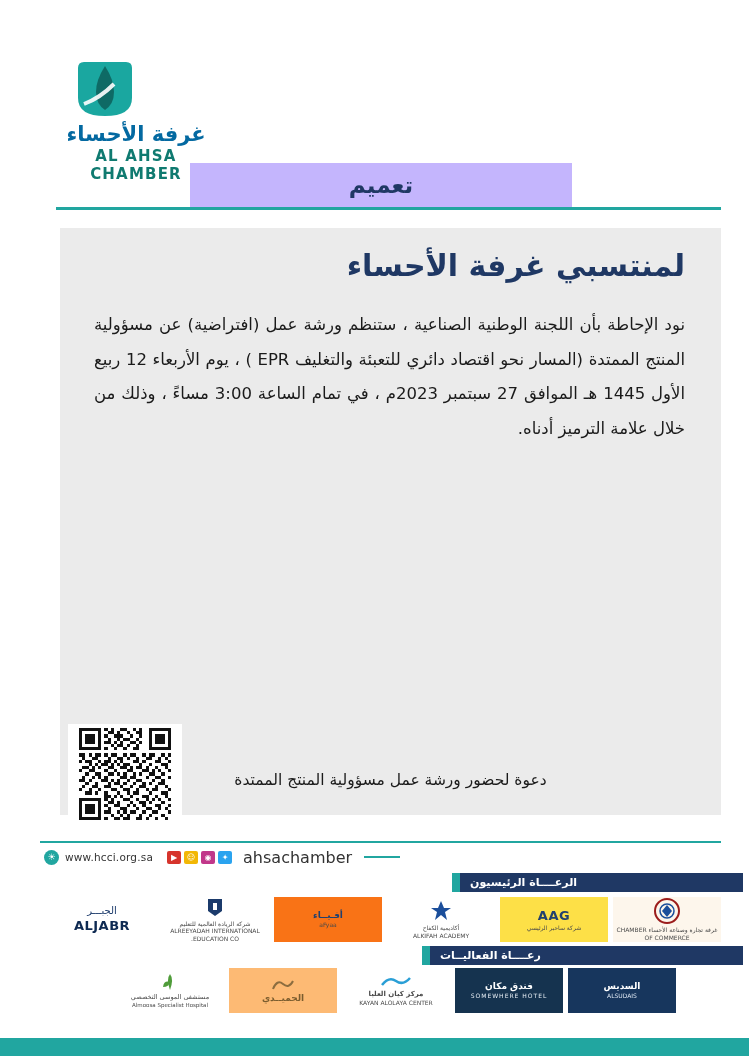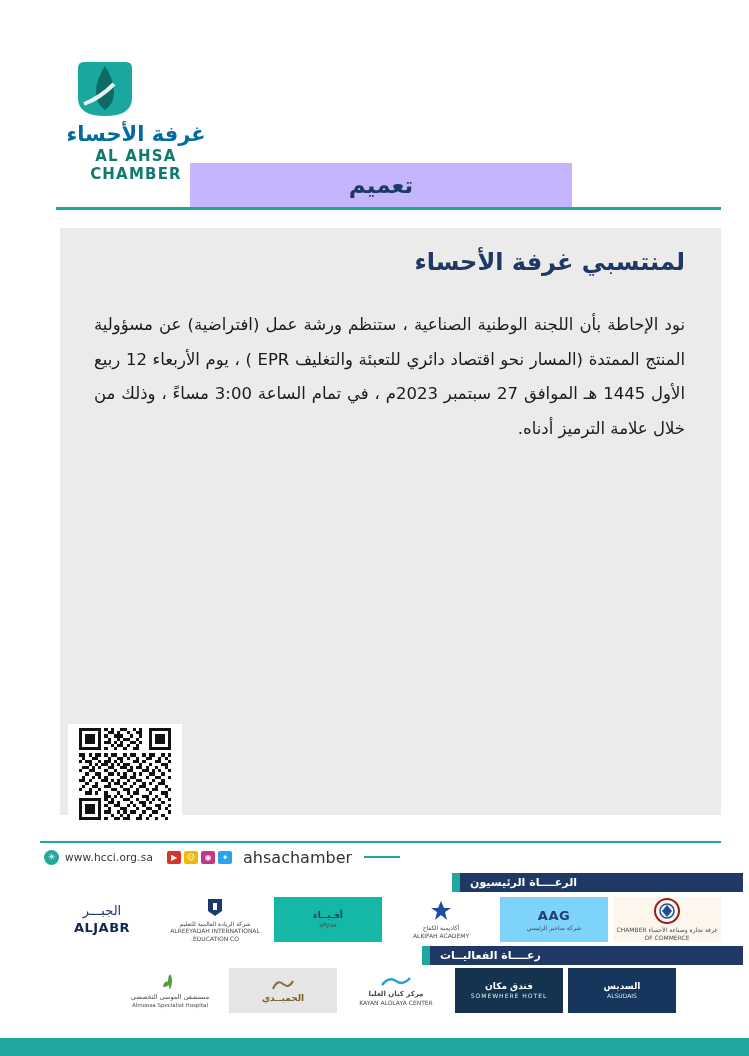--- a/index.html
+++ b/index.html
@@ -98,21 +98,21 @@
     left: 60px;
     top: 228px;
     width: 661px;
     height: 587px;
     background: #ebebeb;
   }
   .heading {
     position: absolute;
     right: 36px;
     top: 20px;
-    font-size: 24px;
+    font-size: 30px;
     font-weight: bold;
     color: #1f3864;
     text-align: right;
     direction: rtl;
   }
   .paragraph {
     position: absolute;
     right: 36px;
     left: 34px;
     top: 80px;
@@ -295,20 +295,21 @@
   </div>
 
   <div class="title-band">
     <span class="title-band-text">تعميم</span>
   </div>
   <div class="title-rule"></div>
 
   <div class="body-panel">
     <div class="heading">لمنتسبي غرفة الأحساء</div>
     <div class="paragraph">نود الإحاطة بأن اللجنة الوطنية الصناعية ، ستنظم ورشة عمل (افتراضية) عن مسؤولية المنتج الممتدة (المسار نحو اقتصاد دائري للتعبئة والتغليف EPR ) ، يوم الأربعاء 12 ربيع الأول 1445 هـ الموافق 27 سبتمبر 2023م ، في تمام الساعة 3:00 مساءً ، وذلك من خلال علامة الترميز أدناه.</div>
+    <div class="caption">دعوة لحضور ورشة عمل مسؤولية المنتج الممتدة</div>
   </div>
 
   <div class="qr-box"></div>
   <div class="qr-canvas">
     <svg width="106" height="92" viewBox="0 0 29 29" shape-rendering="crispEdges">
       <rect width="29" height="29" fill="#ffffff"></rect>
       <g fill="#111111">
         <rect x="0" y="0" width="7" height="1"></rect>
           <rect x="0" y="6" width="7" height="1"></rect>
         <rect x="0" y="0" width="1" height="7"></rect>
@@ -555,54 +556,54 @@
       <div>
         <svg width="26" height="26" viewBox="0 0 26 26">
             <circle cx="13" cy="13" r="12" fill="none" stroke="#9b1c1c" stroke-width="2"></circle>
             <circle cx="13" cy="13" r="7" fill="none" stroke="#1b4e9b" stroke-width="1.5"></circle>
             <path d="M8 13 L13 7 L18 13 L13 19 Z" fill="#1b4e9b"></path>
           </svg>
         <div class="sm">غرفة تجارة وصناعة الأحساء
 CHAMBER OF COMMERCE</div>
       </div>
     </div>
-    <div class="logo-cell" style="background:#7dd3fc">
+    <div class="logo-cell" style="background:#fde047">
       <div>
         <div class="big">AAG</div>
         <div class="sm">شركة ساحبر الرئيسي</div>
       </div>
     </div>
     <div class="logo-cell" style="background:#ffffff">
       <div>
         <svg width="22" height="22" viewBox="0 0 22 22">
             <path d="M11 1 L14 8 L21 8 L15 12 L17 20 L11 15 L5 20 L7 12 L1 8 L8 8 Z" fill="#1b4e9b"></path>
           </svg>
         <div class="sm" style="white-space:pre-line">أكاديمية الكفاح
 ALKIFAH ACADEMY</div>
       </div>
     </div>
-    <div class="logo-cell" style="background:#14b8a6">
+    <div class="logo-cell" style="background:#f97316">
       <div>
         <div class="mid">أفـيــاء</div>
         <div class="sm">aFyaa</div>
       </div>
     </div>
     <div class="logo-cell" style="background:#ffffff">
       <div>
         <svg width="20" height="20" viewBox="0 0 20 20">
             <path d="M3 2 L17 2 L17 14 L10 19 L3 14 Z" fill="#1b3a6b"></path>
             <rect x="8" y="6" width="4" height="7" fill="#ffffff"></rect>
           </svg>
         <div class="sm">شركة الريادة العالمية للتعليم</div>
         <div class="sm">ALREEYADAH INTERNATIONAL EDUCATION CO.</div>
       </div>
     </div>
     <div class="logo-cell" style="background:#ffffff">
       <div>
-        <div class="sm" style="font-size:13px;color:#1b3a6b">الجبـــر</div>
+        <div class="sm" style="font-size:10px;color:#1b3a6b">الجبـــر</div>
         <div class="big" style="color:#0e2a52">ALJABR</div>
       </div>
     </div>
   </div>
 
   <div class="spon-head events">
     <span>رعــــاة الفعاليــات</span>
   </div>
   <div class="spon-head-accent" style="left:422px; top:946px;"></div>
 
@@ -621,21 +622,21 @@
     </div>
     <div class="logo-cell" style="background:#ffffff">
       <div>
         <svg width="30" height="12" viewBox="0 0 30 12">
             <path d="M1 10 Q8 1 15 6 Q22 11 29 3" stroke="#2a9fd6" stroke-width="2.5" fill="none"></path>
           </svg>
         <div class="sm" style="font-size:7px;font-weight:bold">مركز كيان العليا</div>
         <div class="sm">KAYAN ALOLAYA CENTER</div>
       </div>
     </div>
-    <div class="logo-cell" style="background:#e5e5e5">
+    <div class="logo-cell" style="background:#fdba74">
       <div>
         <svg width="24" height="14" viewBox="0 0 24 14">
             <path d="M2 12 Q6 2 12 7 Q18 12 22 4" stroke="#8c6d3f" stroke-width="2" fill="none"></path>
           </svg>
         <div class="mid" style="color:#7a5c2e">الحميــدي</div>
       </div>
     </div>
     <div class="logo-cell" style="background:#ffffff">
       <div>
         <svg width="18" height="18" viewBox="0 0 18 18">

